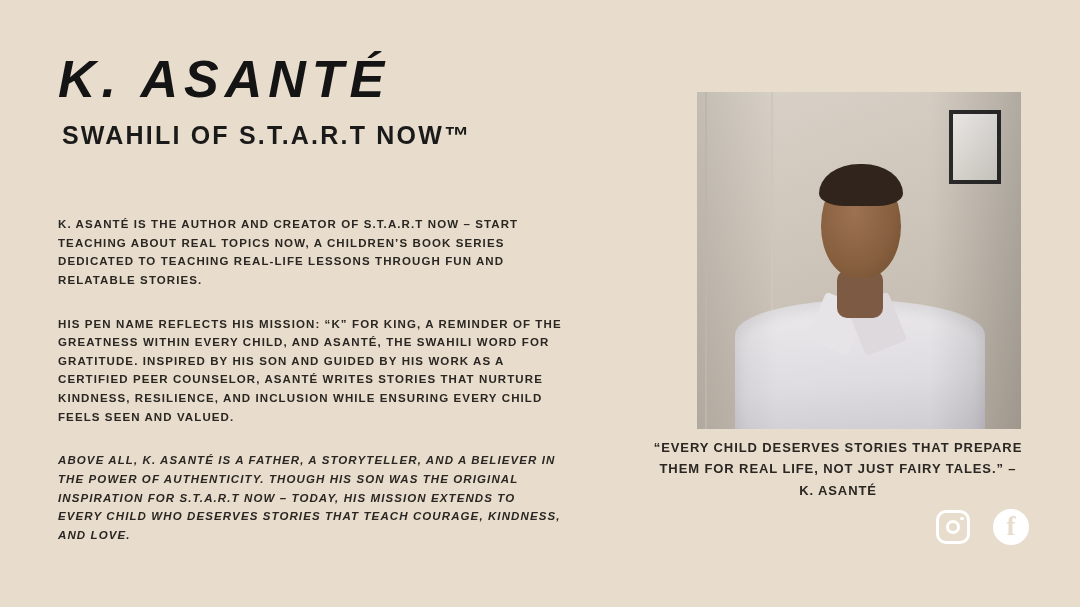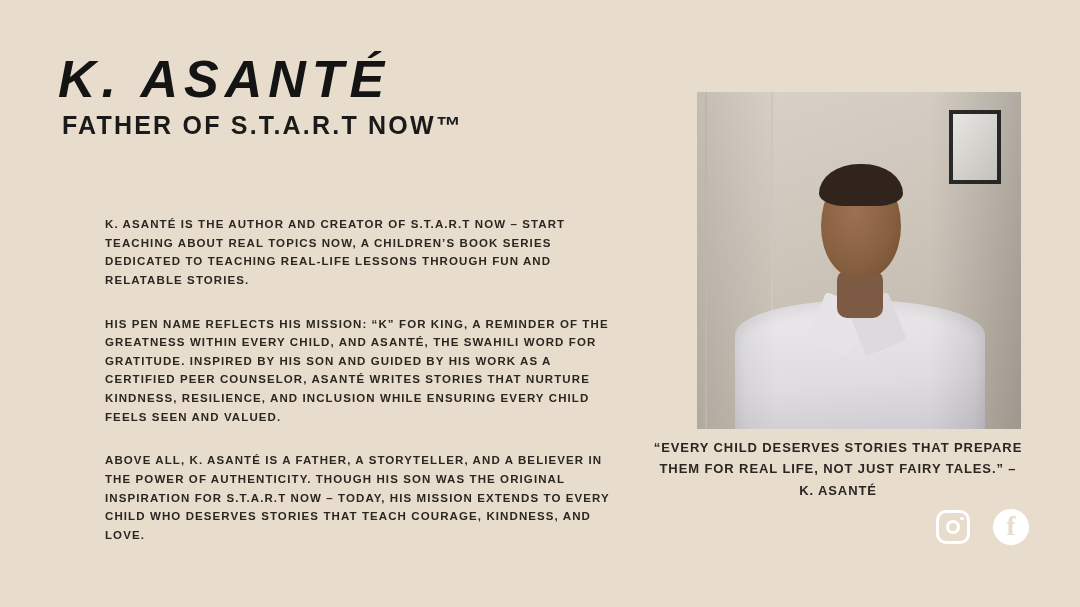--- a/index.html
+++ b/index.html
@@ -25,49 +25,48 @@
     top: 52px;
     width: 520px;
   }
   .title {
     font-size: 52px;
     font-weight: 800;
     font-style: italic;
     letter-spacing: 6px;
     color: #141414;
     line-height: 1.05;
-    margin: 0 0 4px 0;
+    margin: 0 0 14px 0;
     font-family: "Liberation Sans", sans-serif;
   }
   .subtitle {
     font-size: 25px;
     font-weight: 700;
     letter-spacing: 2.2px;
     color: #1a1a1a;
     margin: 0;
     padding-left: 4px;
   }
 
   .bio {
     position: absolute;
     left: 58px;
     top: 215px;
     width: 505px;
-    margin-left: 47px;
   }
   .bio p {
     margin: 0 0 25px 0;
     font-size: 11.5px;
     line-height: 1.62;
     letter-spacing: 1.1px;
     font-weight: 700;
     color: #2a2622;
     text-transform: uppercase;
   }
-  .bio p:last-child { margin-bottom: 0; }
+  .bio p:last-child { margin-bottom: 0; font-style: italic; }
 
   
   .photo-frame {
     position: absolute;
     left: 697px;
     top: 92px;
     width: 324px;
     height: 337px;
     overflow: hidden;
     background: #b9b2a8;
@@ -216,21 +215,21 @@
     line-height: 1;
   }
 </style>
 </head>
 <body>
 
 <div id="page">
 
   <div class="left-col">
     <h1 class="title">K. ASANTÉ</h1>
-    <h2 class="subtitle">FATHER OF S.T.A.R.T NOW™</h2>
+    <h2 class="subtitle">SWAHILI OF S.T.A.R.T NOW™</h2>
   </div>
 
   <div class="bio">
     <p>K. ASANTÉ IS THE AUTHOR AND CREATOR OF S.T.A.R.T NOW – START TEACHING ABOUT REAL TOPICS NOW, A CHILDREN’S BOOK SERIES DEDICATED TO TEACHING REAL-LIFE LESSONS THROUGH FUN AND RELATABLE STORIES.</p>
     <p>HIS PEN NAME REFLECTS HIS MISSION: “K” FOR KING, A REMINDER OF THE GREATNESS WITHIN EVERY CHILD, AND ASANTÉ, THE SWAHILI WORD FOR GRATITUDE. INSPIRED BY HIS SON AND GUIDED BY HIS WORK AS A CERTIFIED PEER COUNSELOR, ASANTÉ WRITES STORIES THAT NURTURE KINDNESS, RESILIENCE, AND INCLUSION WHILE ENSURING EVERY CHILD FEELS SEEN AND VALUED.</p>
     <p>ABOVE ALL, K. ASANTÉ IS A FATHER, A STORYTELLER, AND A BELIEVER IN THE POWER OF AUTHENTICITY. THOUGH HIS SON WAS THE ORIGINAL INSPIRATION FOR S.T.A.R.T NOW – TODAY, HIS MISSION EXTENDS TO EVERY CHILD WHO DESERVES STORIES THAT TEACH COURAGE, KINDNESS, AND LOVE.</p>
   </div>
 
   <div class="photo-frame">
     <div class="photo">

